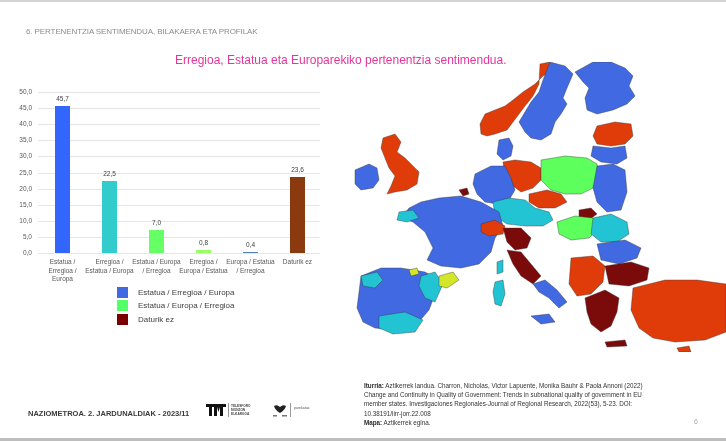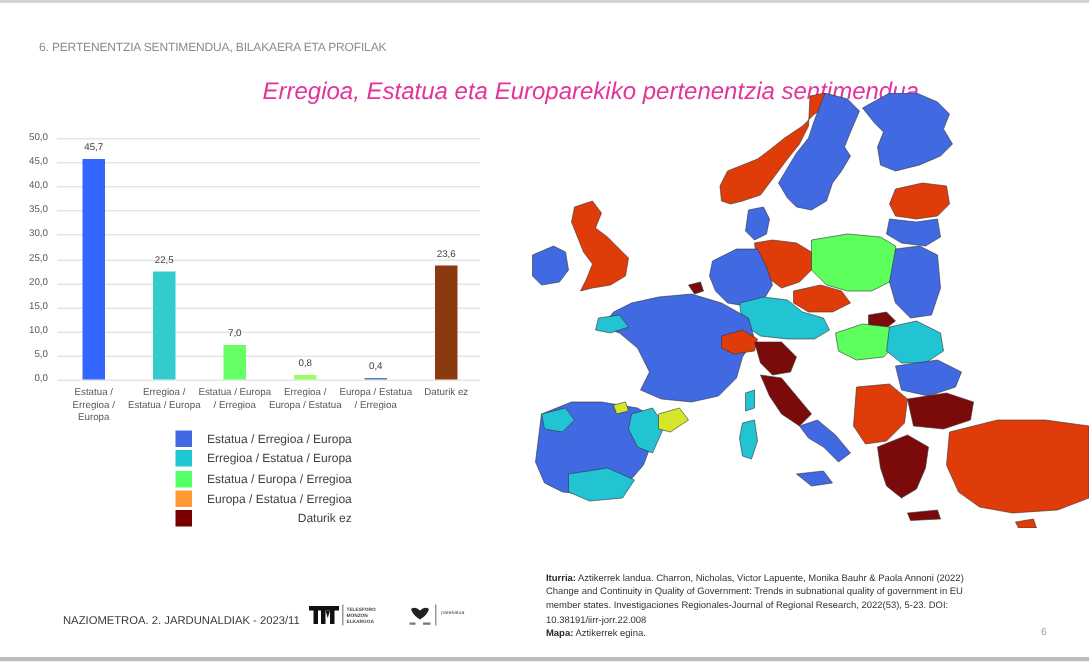--- a/index.html
+++ b/index.html
@@ -1,42 +1,42 @@
 <!DOCTYPE html>
 <html><head>
 <meta charset="utf-8">
 <style>
   * { box-sizing: border-box; margin: 0; padding: 0; }
   html, body { width: 726px; height: 441px; overflow: hidden; background: #ffffff; }
   body { position: relative; font-family: "Liberation Sans", sans-serif; color: #404040; }
   .top-rule { position: absolute; left: 0; top: 0; width: 726px; height: 2px; background: #d4d4d4; }
   .bottom-rule { position: absolute; left: 0; top: 438px; width: 726px; height: 3px; background: #bdbdbd; }
   .section-title { position: absolute; left: 26px; top: 27px; font-size: 8px; color: #8c8c8c; letter-spacing: -0.1px; white-space: nowrap; }
-  .slide-title { position: absolute; left: 175px; top: 53px; font-size: 16px; color: #e3359b; white-space: nowrap; font-style: italic; }
+  .slide-title { position: absolute; left: 175px; top: 53px; font-size: 12px; color: #e3359b; white-space: nowrap; }
 
   
   .chart { position: absolute; left: 0; top: 80px; width: 330px; height: 210px; }
   .y-tick { position: absolute; left: 0; width: 32px; text-align: right; font-size: 6.5px; color: #595959; }
   .gridline { position: absolute; left: 38px; width: 282px; height: 1px; background: #e6e6e6; }
   .bar { position: absolute; bottom: 0; }
   .plot { position: absolute; left: 38px; top: 12px; width: 282px; height: 161px; }
   .bar-label { position: absolute; font-size: 6.5px; color: #404040; text-align: center; width: 40px; }
   .x-label { position: absolute; top: 178px; width: 56px; font-size: 6.5px; color: #595959; text-align: center; line-height: 8.5px; }
 
   
   .legend { position: absolute; left: 117px; top: 286px; }
-  .legend-item { display: flex; align-items: center; height: 13.3px; justify-content: space-between; }
+  .legend-item { display: flex; align-items: center; height: 13.3px; }
   .legend-swatch { width: 11px; height: 11px; margin-right: 10px; }
   .legend-label { font-size: 8px; color: #404040; white-space: nowrap; }
 
   
   .map { position: absolute; left: 335px; top: 62px; width: 391px; height: 290px; }
 
   
-  .footer-text { position: absolute; left: 42px; top: 409px; font-size: 7.5px; font-weight: normal; color: #3a3a3a; white-space: nowrap; }
+  .footer-text { position: absolute; left: 28px; top: 409px; font-size: 7.5px; font-weight: bold; color: #3a3a3a; white-space: nowrap; }
   .logo-tm { position: absolute; left: 206px; top: 404px; }
   .logo-tm-text { position: absolute; left: 231px; top: 404px; font-size: 3.2px; line-height: 4px; color: #444; font-weight: bold; }
   .logo-sep1 { position: absolute; left: 228px; top: 403px; width: 1px; height: 14px; background: #999; }
   .logo-upv { position: absolute; left: 272px; top: 404px; }
   .logo-sep2 { position: absolute; left: 290px; top: 403px; width: 1px; height: 14px; background: #999; }
   .logo-upv-text { position: absolute; left: 294px; top: 406px; font-size: 3.5px; color: #555; }
   .source { position: absolute; left: 364px; top: 381px; width: 300px; font-size: 6.3px; line-height: 9.2px; color: #333; }
   .source b { font-weight: bold; color: #2a2a2a; }
   .page-number { position: absolute; left: 694px; top: 418px; font-size: 7px; color: #aaaaaa; }
 </style>
@@ -114,30 +114,22 @@
       </div>
     </div>
 </div>
 
 <div class="legend" id="legend">
     <div class="legend-item">
       <span class="legend-swatch" style="background: rgb(65, 105, 225);"></span>
       <span class="legend-label">Estatua / Erregioa / Europa</span>
     </div>
     <div class="legend-item">
-      <span class="legend-swatch" style="background: rgb(31, 200, 208);"></span>
-      <span class="legend-label">Erregioa / Estatua / Europa</span>
-    </div>
-    <div class="legend-item">
       <span class="legend-swatch" style="background: rgb(85, 255, 102);"></span>
       <span class="legend-label">Estatua / Europa / Erregioa</span>
-    </div>
-    <div class="legend-item">
-      <span class="legend-swatch" style="background: rgb(255, 153, 51);"></span>
-      <span class="legend-label">Europa / Estatua / Erregioa</span>
     </div>
     <div class="legend-item">
       <span class="legend-swatch" style="background: rgb(122, 0, 0);"></span>
       <span class="legend-label">Daturik ez</span>
     </div>
   </div>
 
 <svg class="map" viewBox="0 0 391 290" xmlns="http://www.w3.org/2000/svg">
   <g stroke="#333" stroke-width="0.4" stroke-linejoin="round">
 

